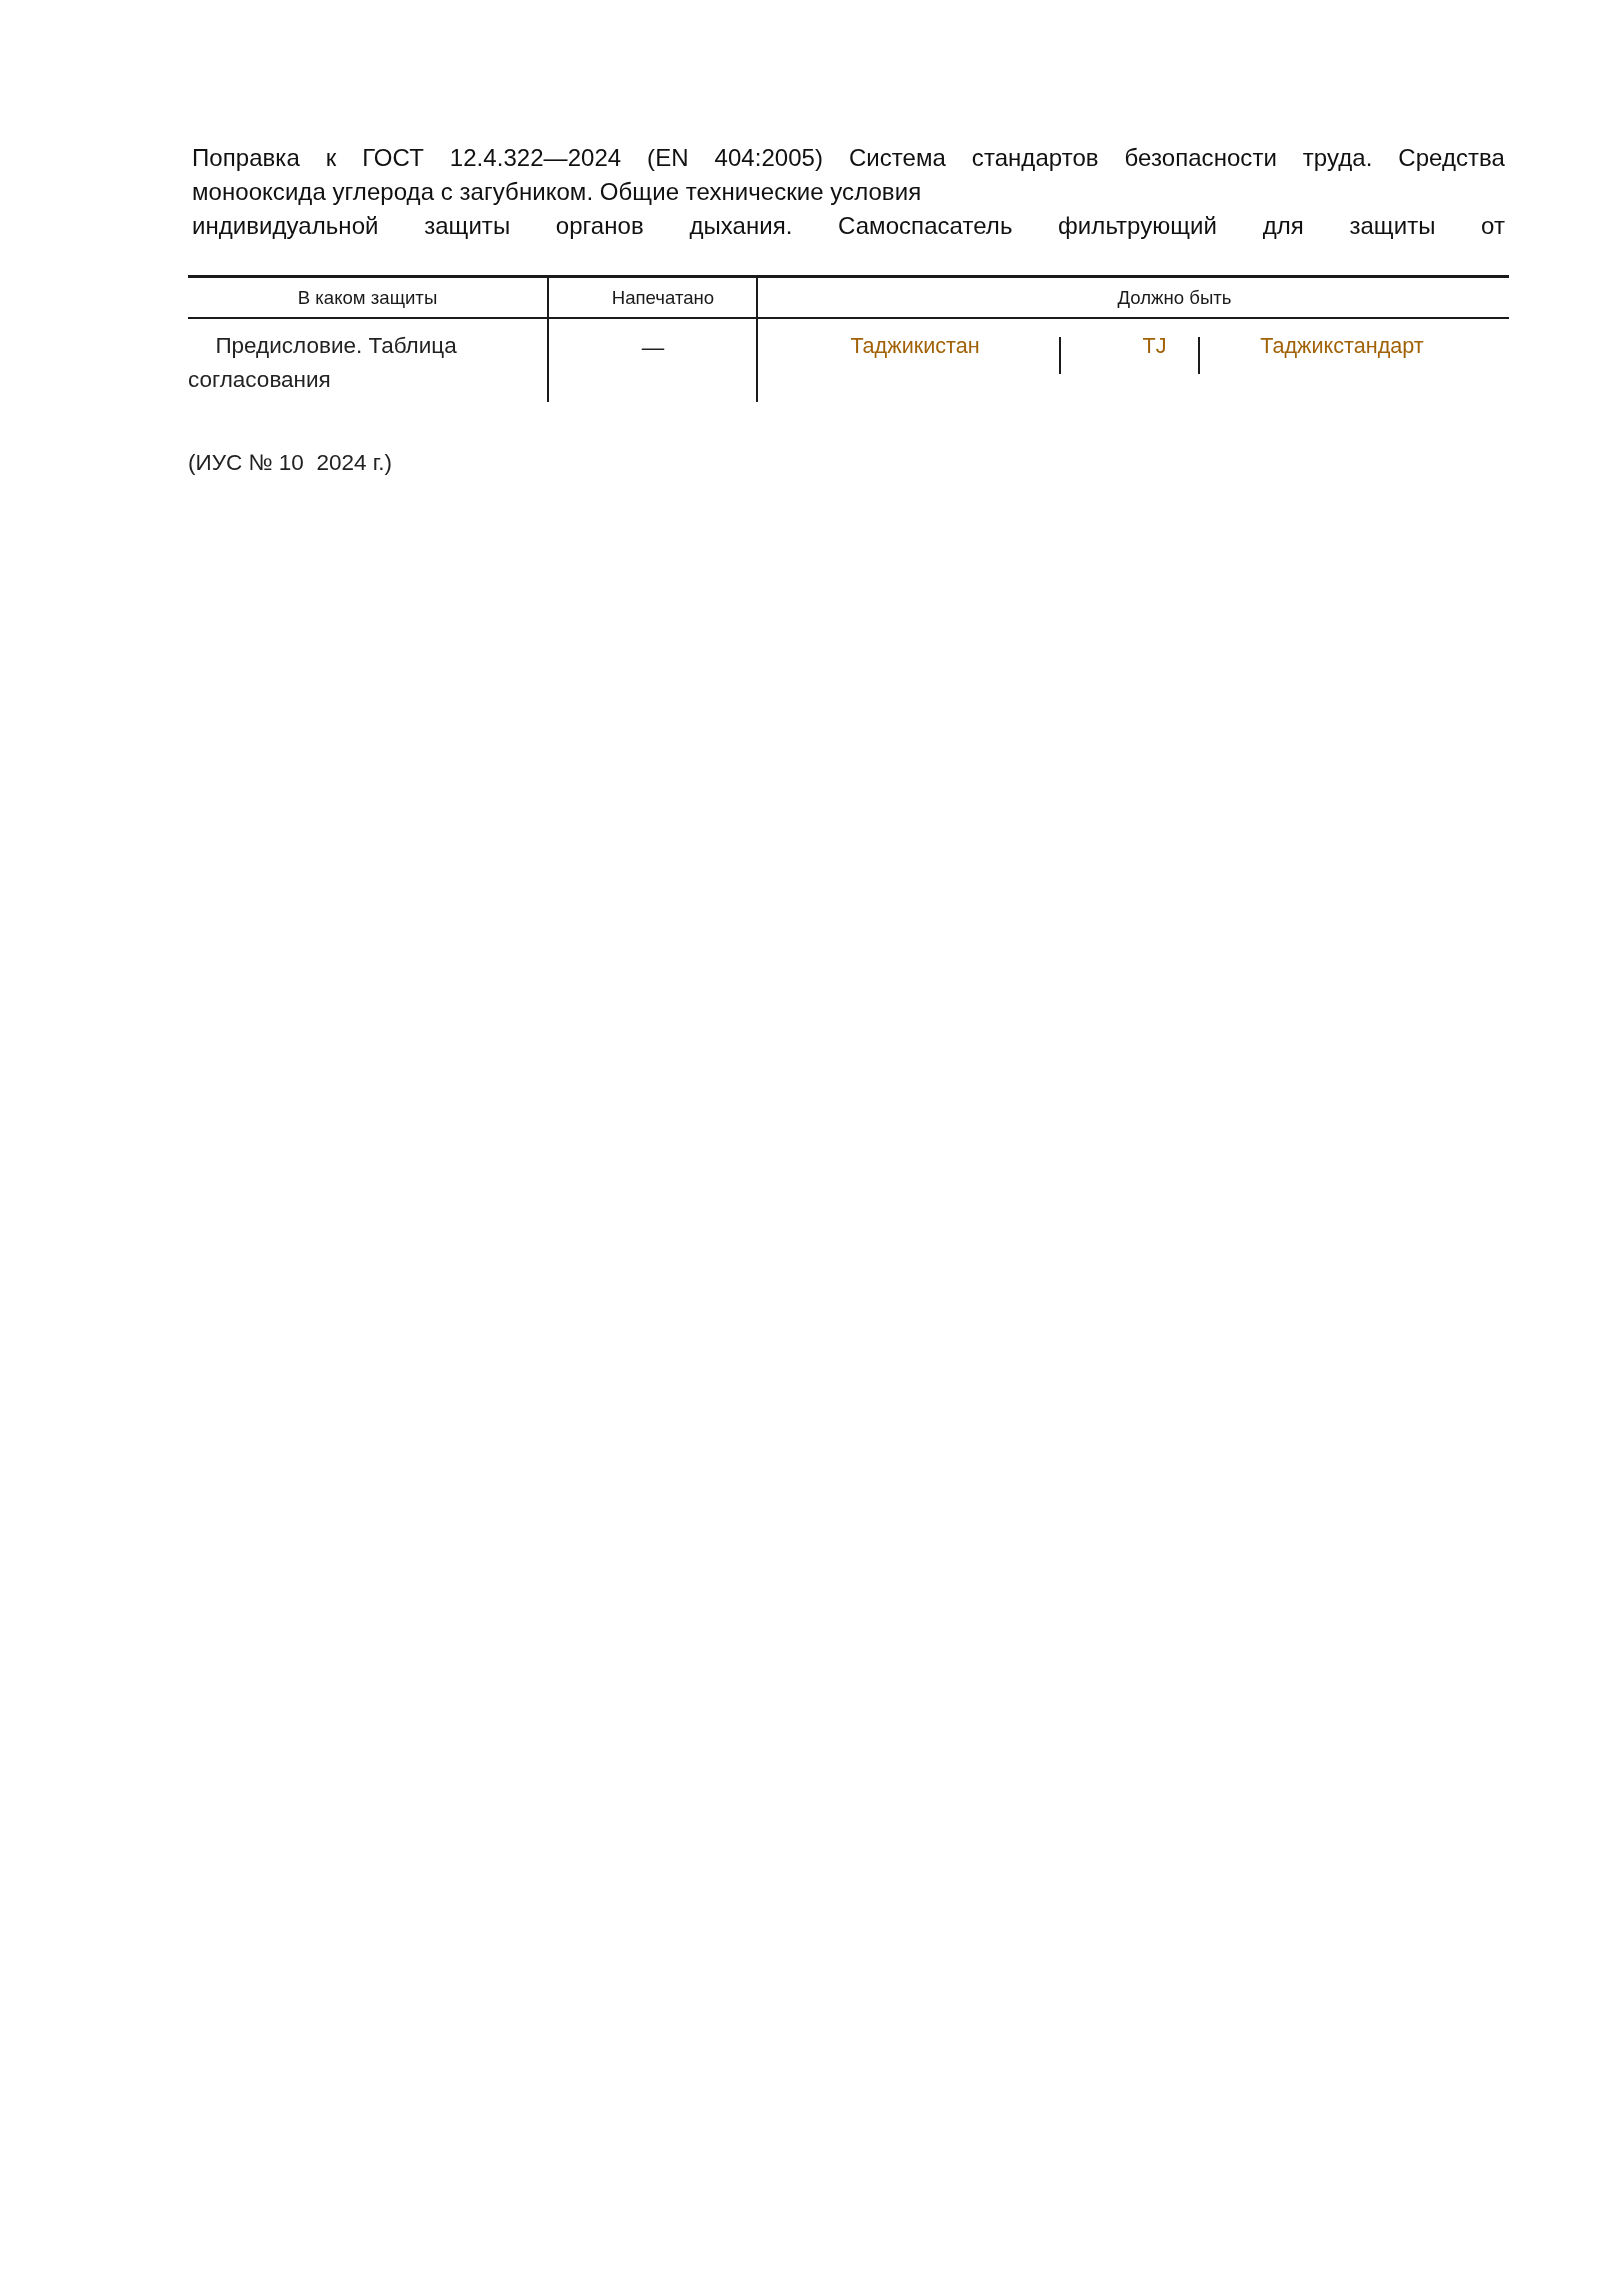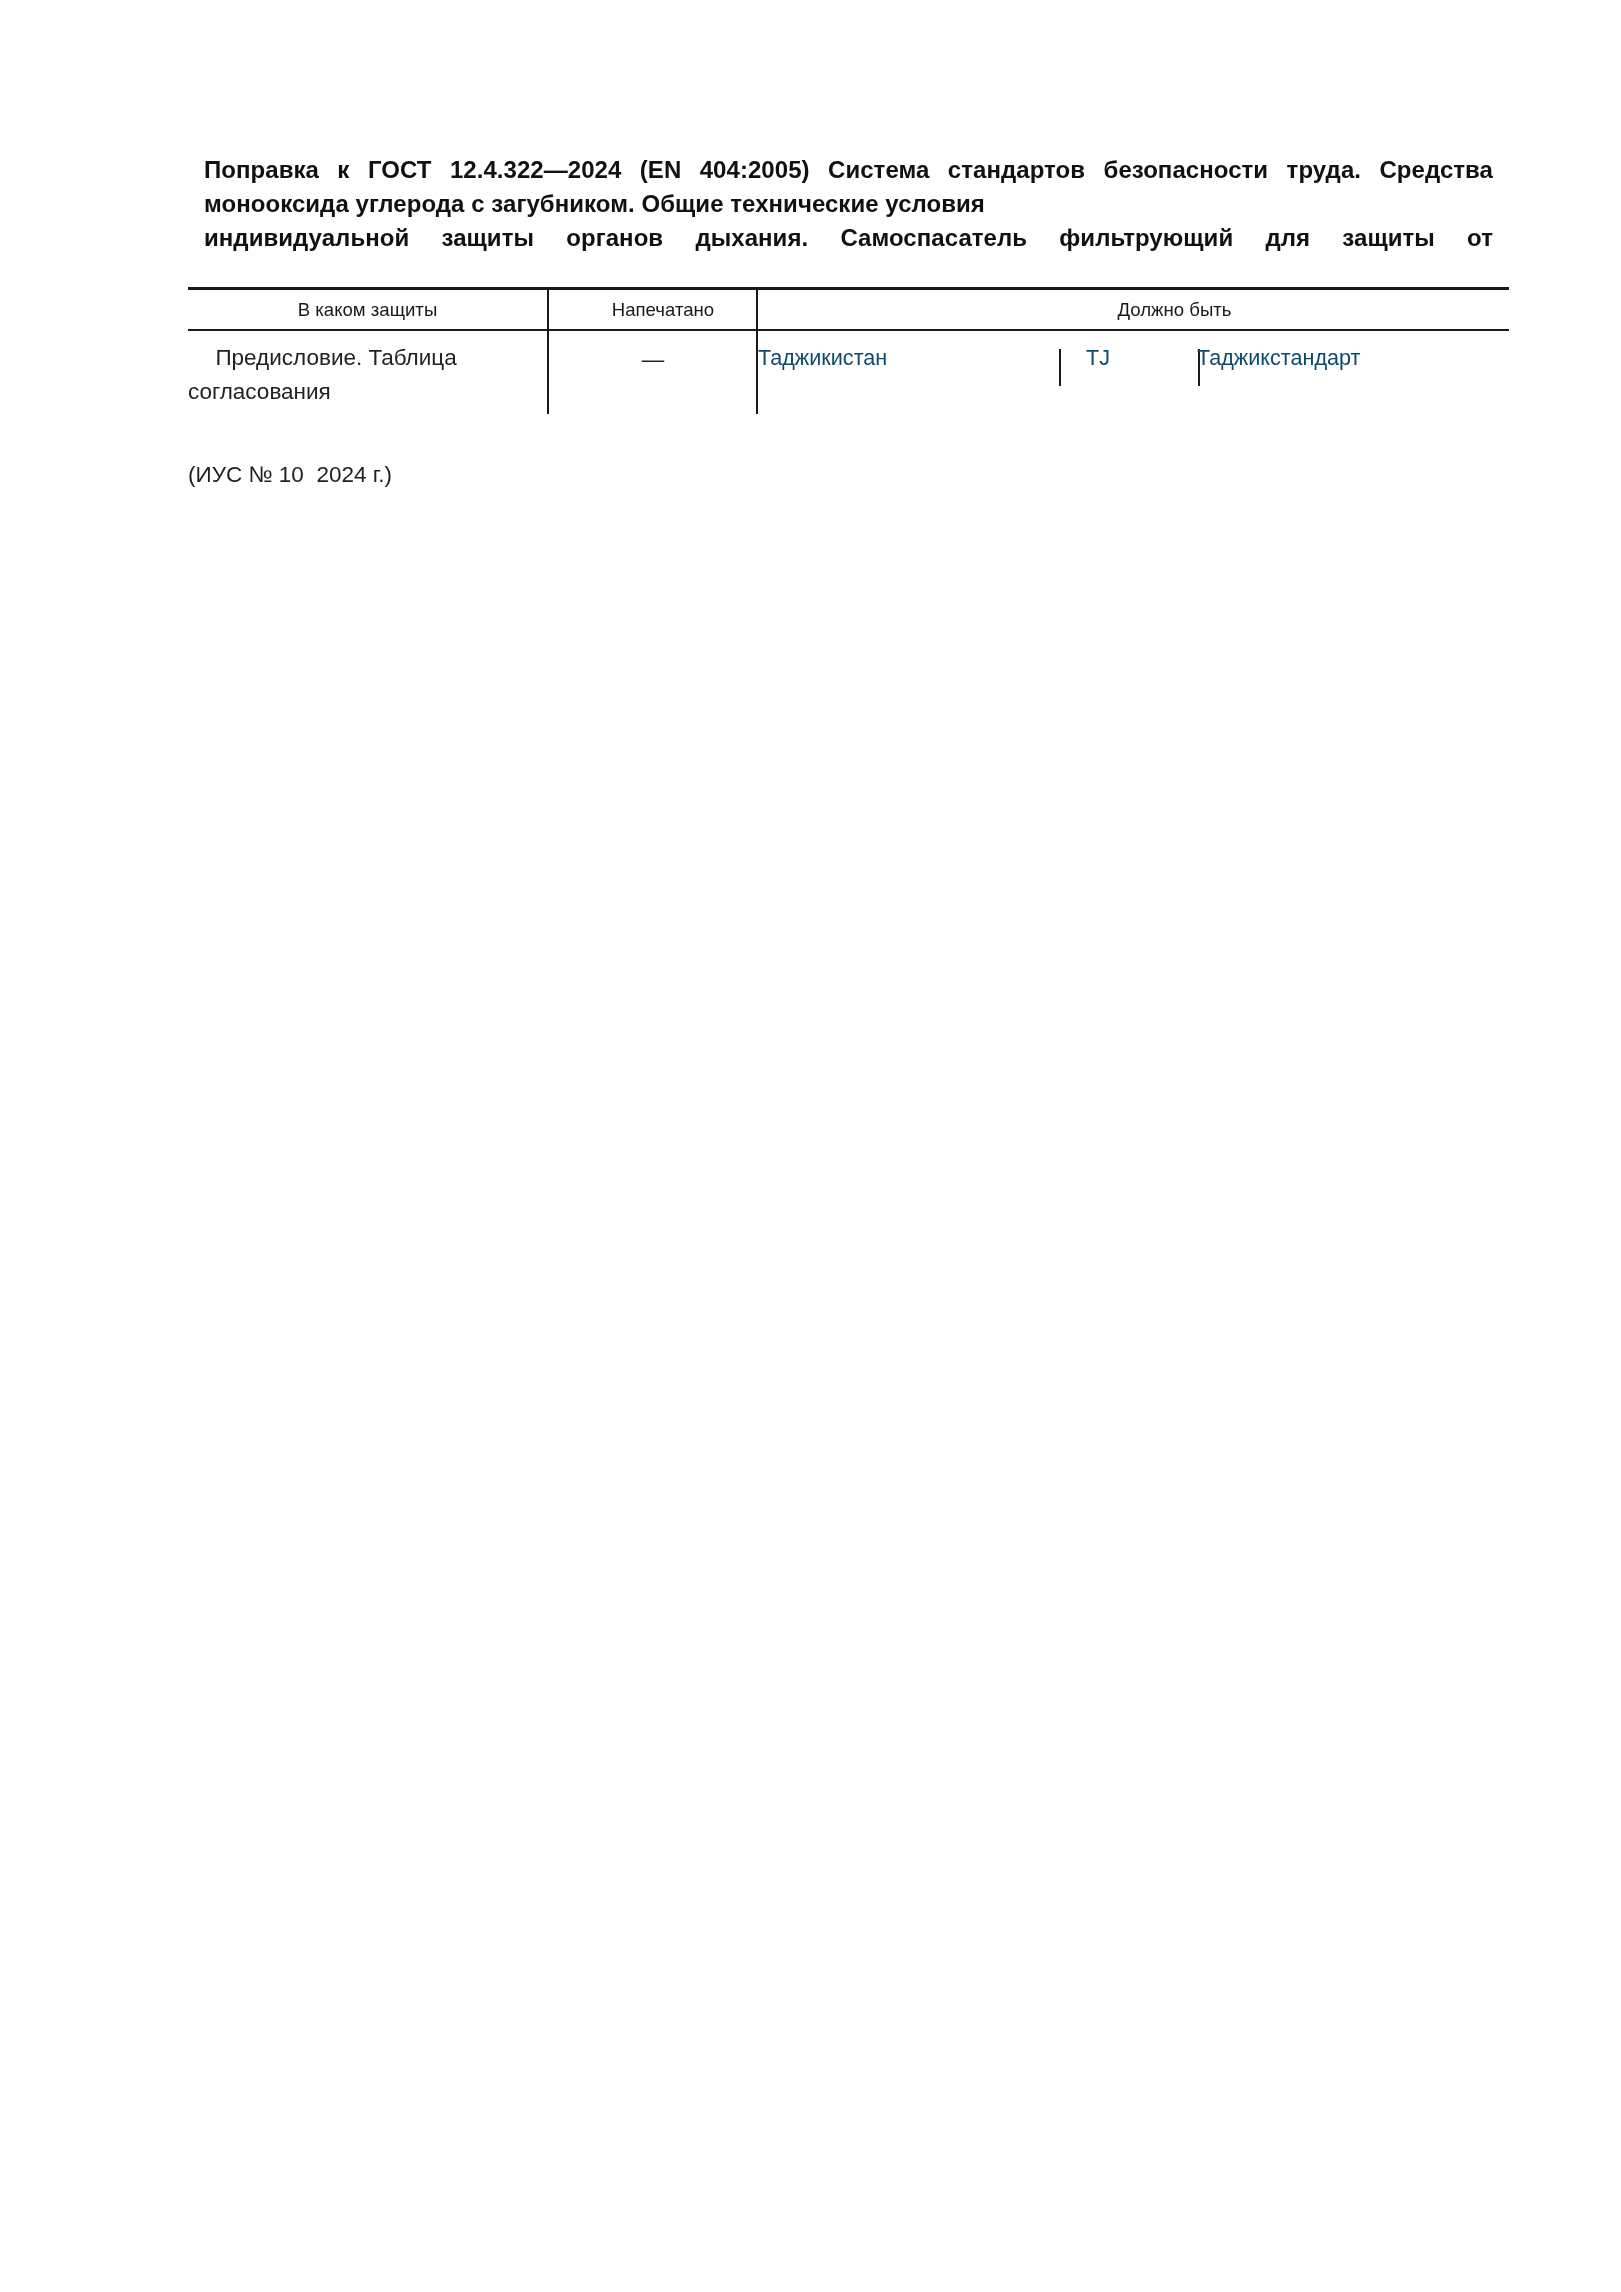--- a/index.html
+++ b/index.html
@@ -22,26 +22,26 @@
   .content {
     position: absolute;
     left: 188px;
     top: 137px;
     width: 1321px;
   }
 
   
   .doc-title {
     font-size: 24px;
-    font-weight: bold;
+    font-weight: normal;
     line-height: 1.42;
     text-align: justify;
     text-justify: inter-word;
     letter-spacing: 0.05px;
-    margin: 16px;
+    margin: 4px;
     color: #111111;
   }
   .doc-title .title-line {
     display: block;
   }
   .doc-title .title-line.justified {
     text-align: justify;
     text-align-last: justify;
   }
   .doc-title .title-line.last {
@@ -117,22 +117,22 @@
     position: absolute;
     left: 570px;
     top: 13.7px;
     width: 751px;
     height: 59px;
   }
   .should-item {
     position: absolute;
     top: 0;
     font-size: 21.6px;
-    color: #0c4a6e;
-    text-align: left;
+    color: #a16207;
+    text-align: center;
     white-space: nowrap;
   }
   .should-country { left: 0;   width: 314px; }
   .should-code    { left: 328px; width: 137px; }
   .should-org     { left: 439px; width: 290px; }
 
   .sub-divider {
     position: absolute;
     top: 3.9px;
     width: 2px;

